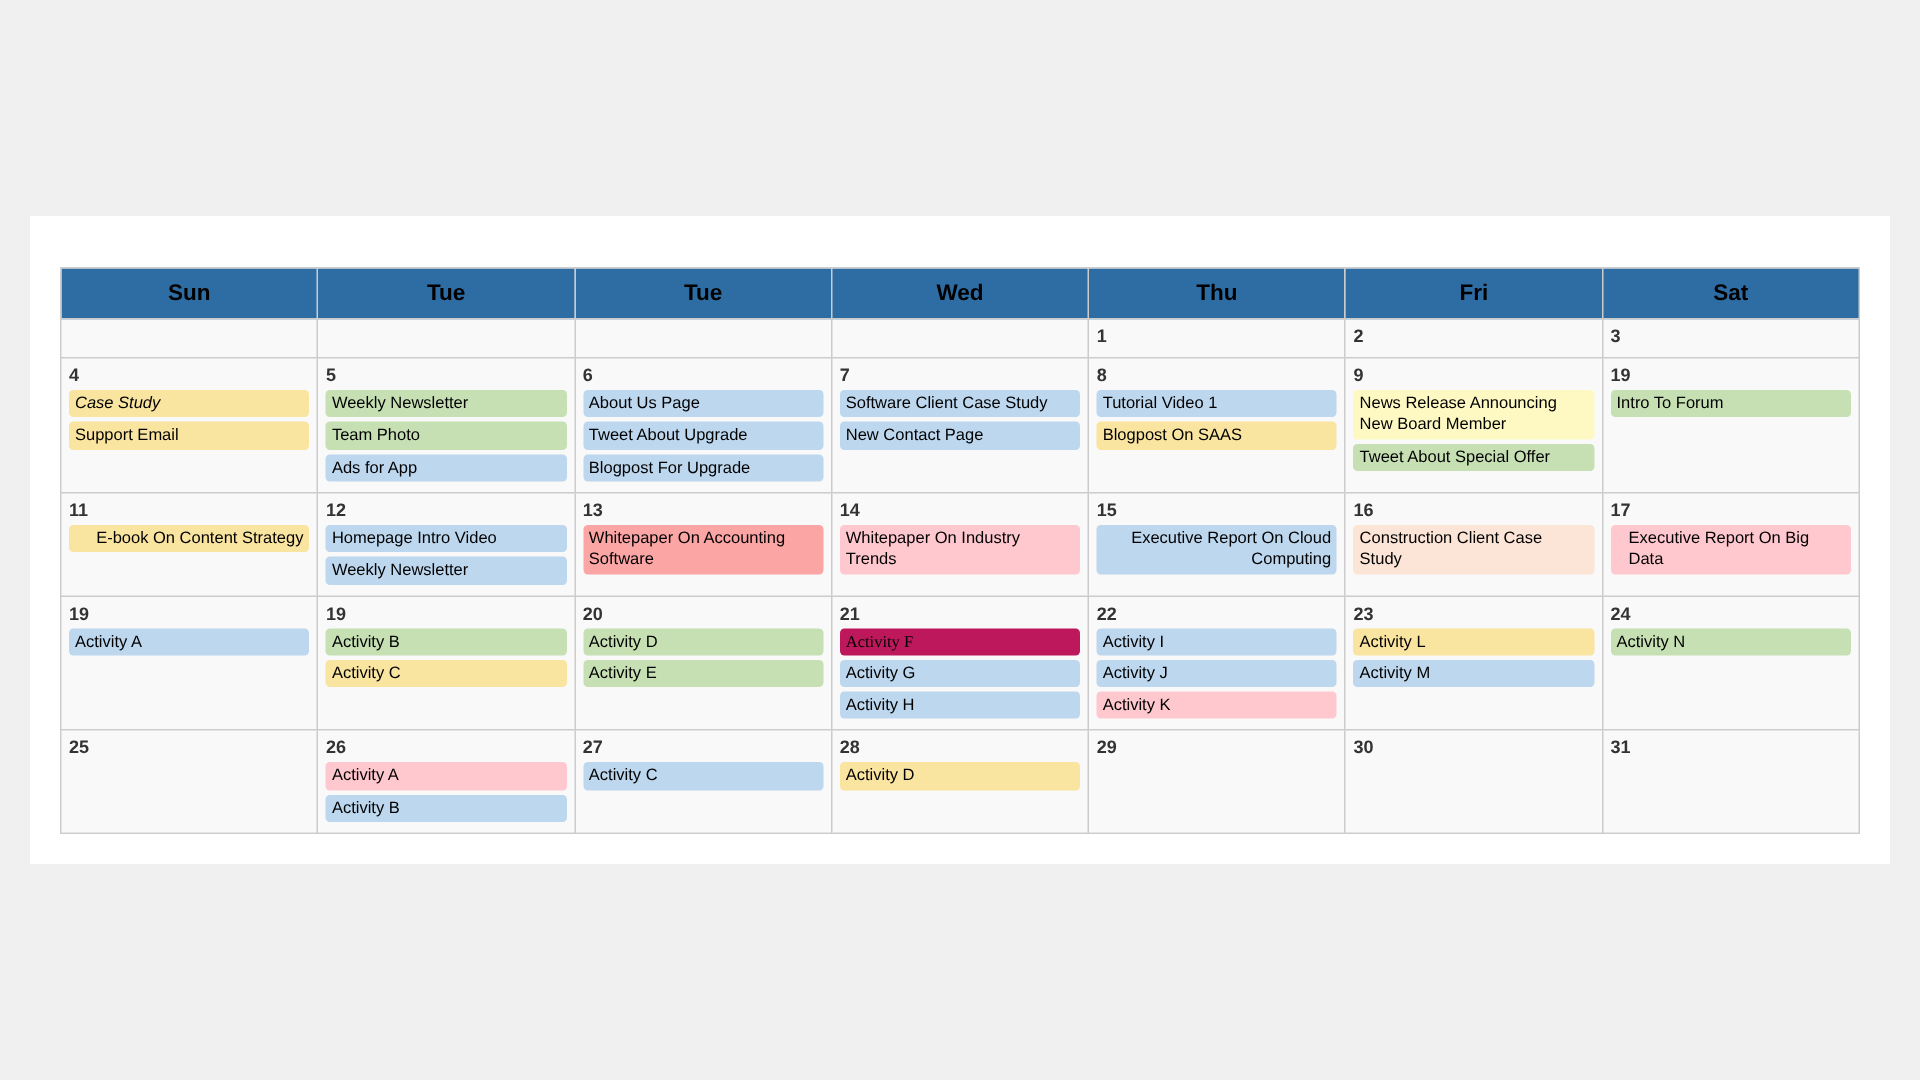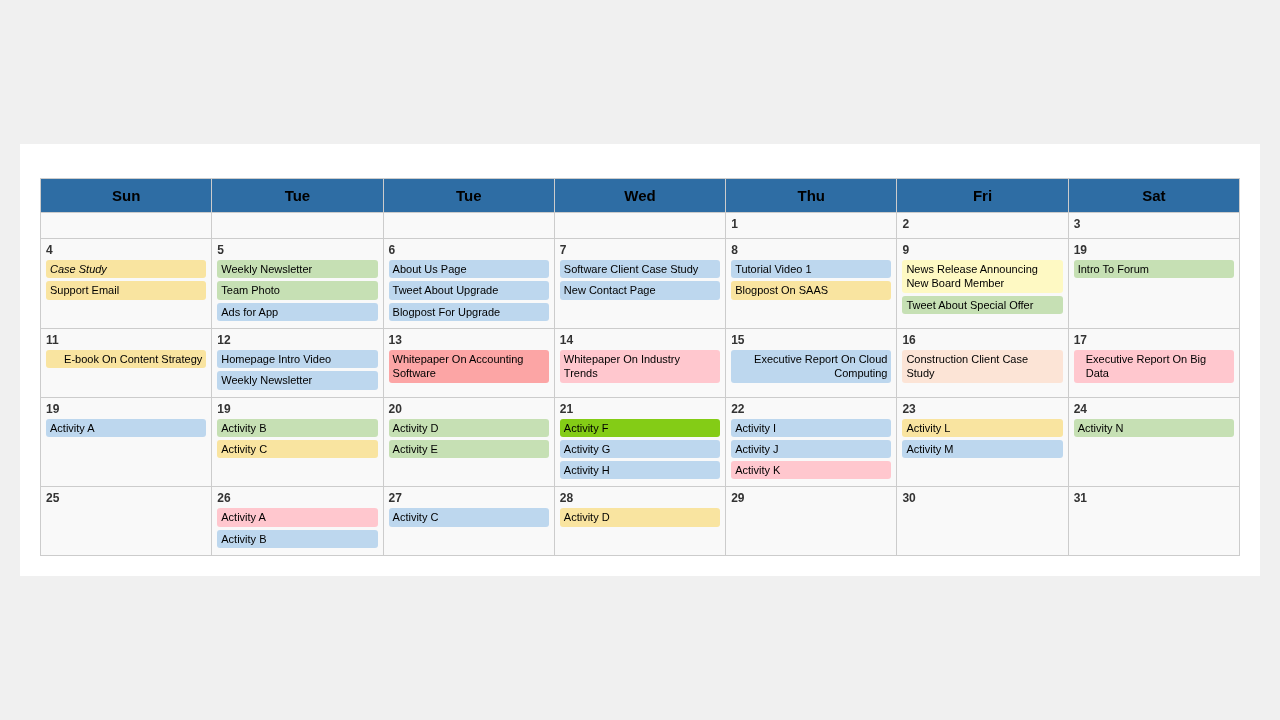--- a/index.html
+++ b/index.html
@@ -175,21 +175,21 @@
             <span class="event" style="background: rgb(198, 224, 180);">Activity B</span>
             <span class="event" style="background: rgb(249, 228, 160);">Activity C</span>
           </td>
           <td>
             <span class="day-num">20</span>
             <span class="event" style="background: rgb(198, 224, 180);">Activity D</span>
             <span class="event" style="background: rgb(198, 224, 180);">Activity E</span>
           </td>
           <td>
             <span class="day-num">21</span>
-            <span class="event" style="background: #84cc16;">Activity F</span>
+            <span class="event" style="background: #be185d; font-family: Liberation Serif, serif;">Activity F</span>
             <span class="event" style="background: rgb(189, 215, 238);">Activity G</span>
             <span class="event" style="background: rgb(189, 215, 238);">Activity H</span>
           </td>
           <td>
             <span class="day-num">22</span>
             <span class="event" style="background: rgb(189, 215, 238);">Activity I</span>
             <span class="event" style="background: rgb(189, 215, 238);">Activity J</span>
             <span class="event" style="background: rgb(255, 199, 206);">Activity K</span>
           </td>
           <td>

